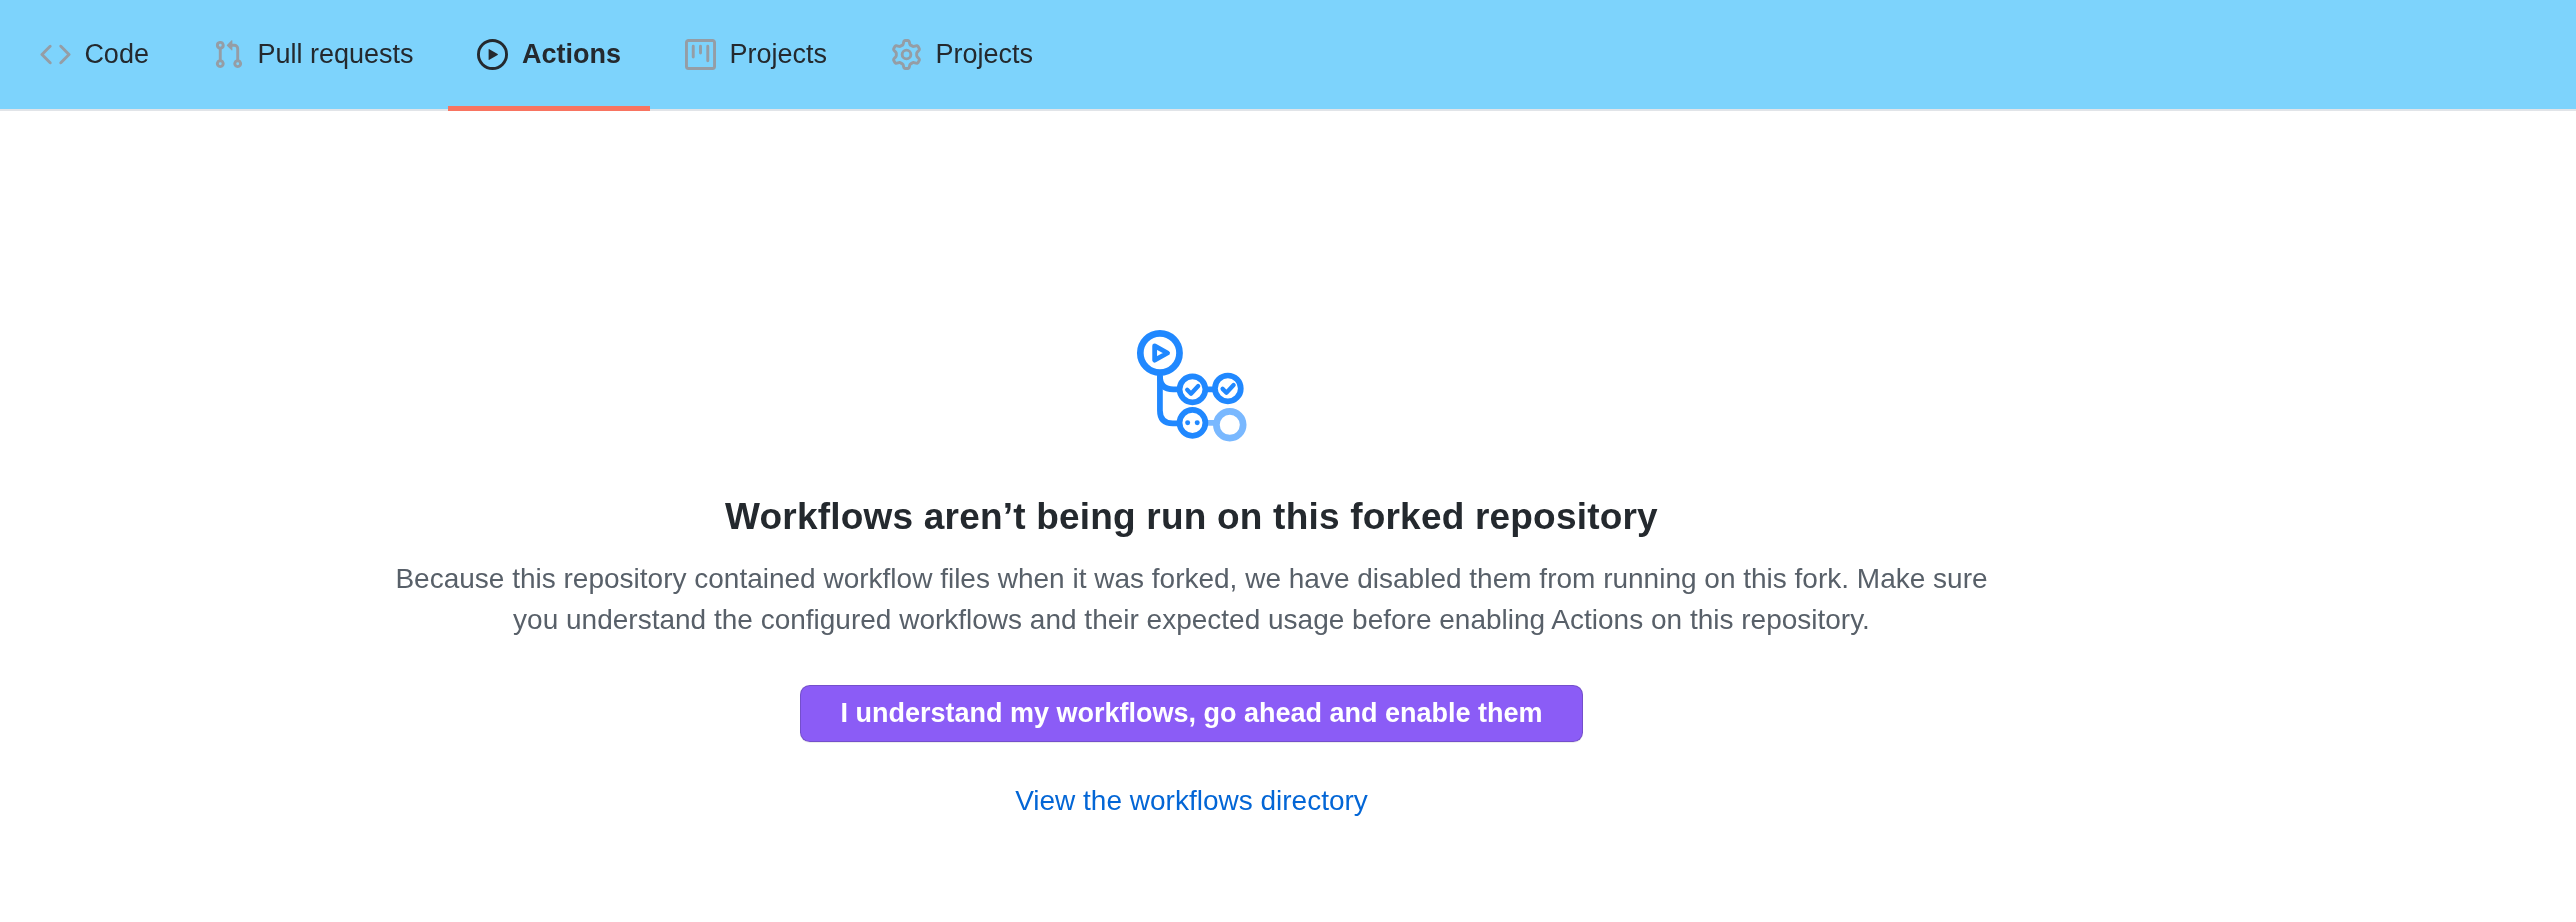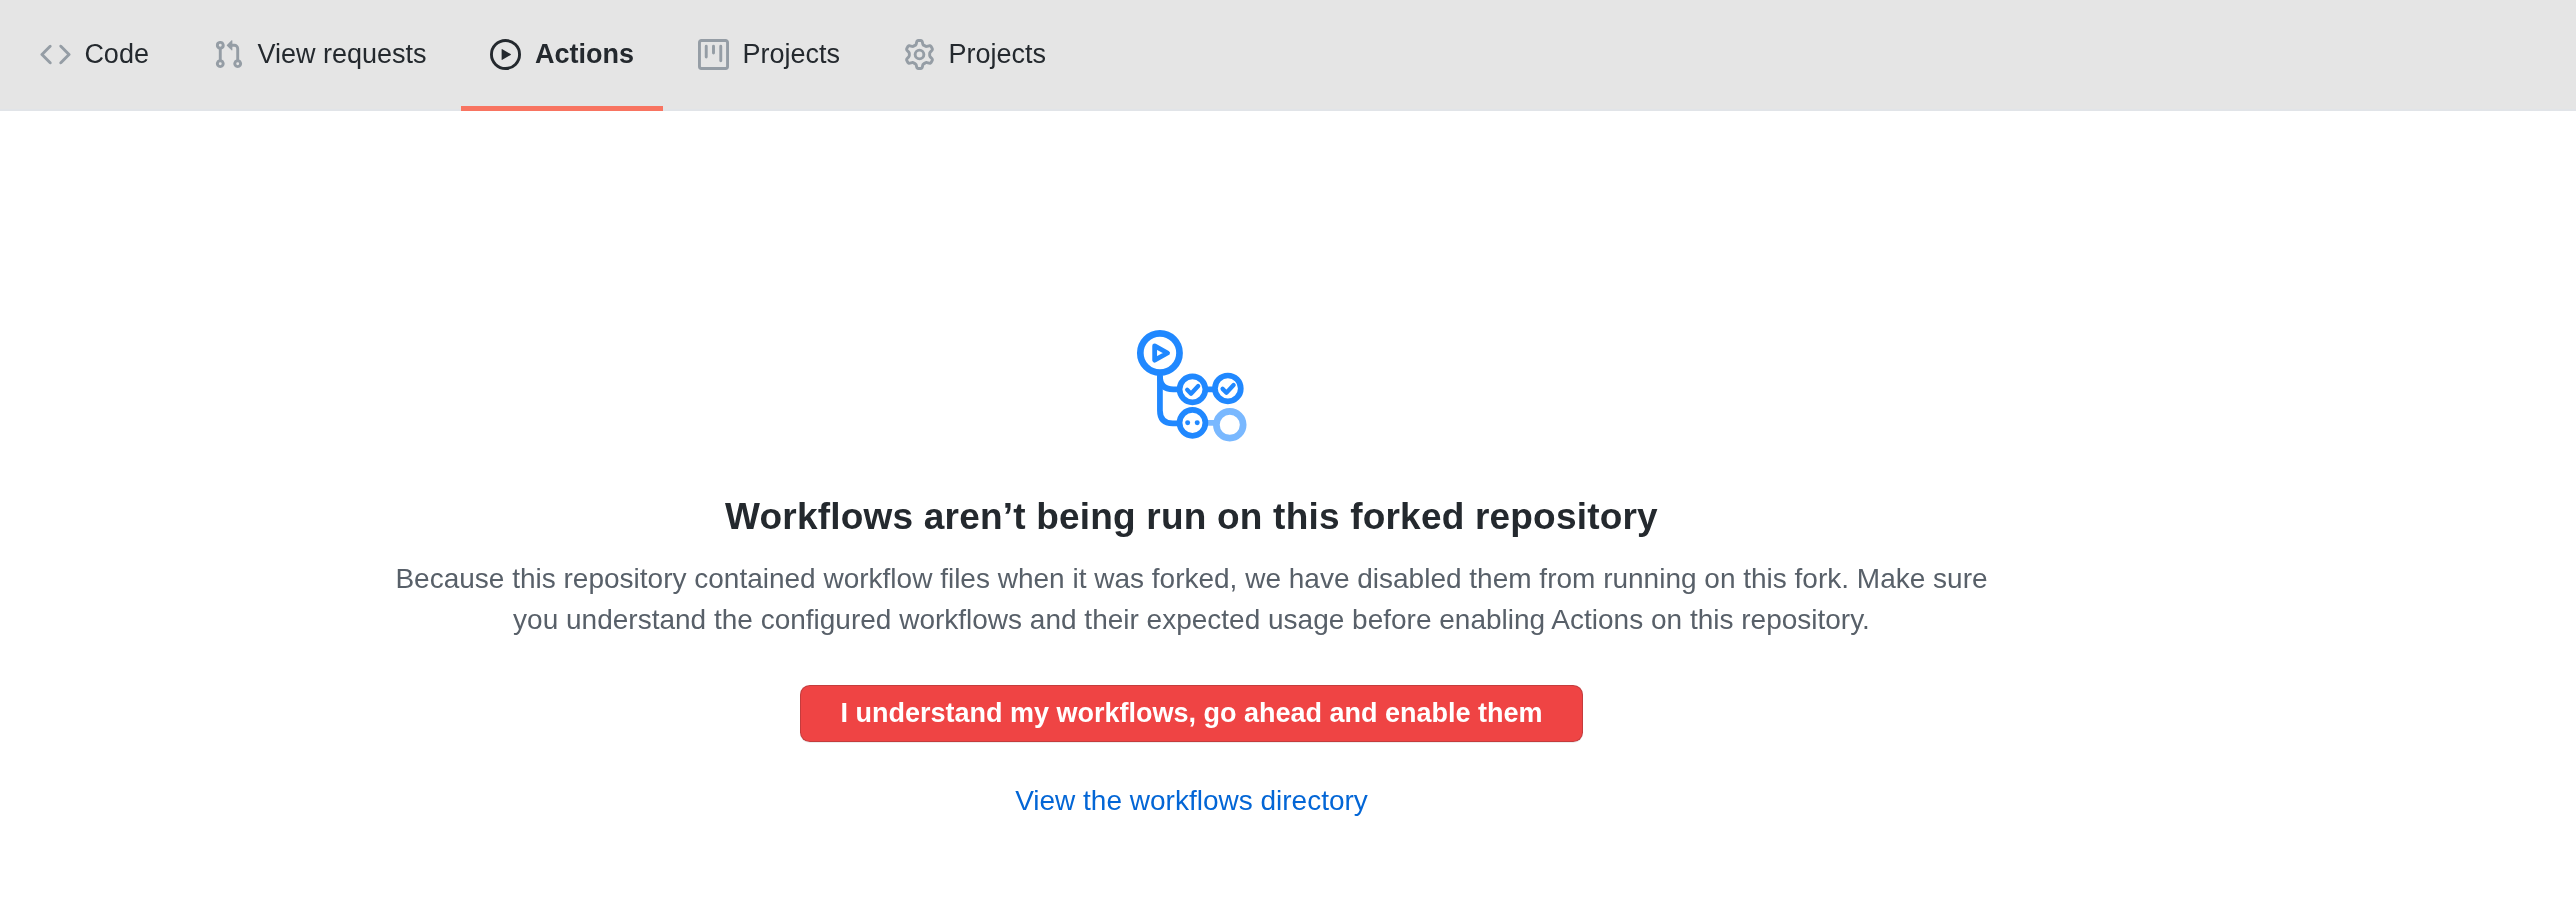--- a/index.html
+++ b/index.html
@@ -8,21 +8,21 @@
     height: 923px;
     background: #ffffff;
     font-family: "Liberation Sans", sans-serif;
     overflow: hidden;
     -webkit-font-smoothing: antialiased;
   }
 
   
   .repo-nav {
     height: 111px;
-    background: #e5e5e5;
+    background: #7dd3fc;
     border-bottom: 2px solid #e1e4e8;
     display: flex;
     align-items: stretch;
     padding-left: 7.8px;
   }
   .tab {
     position: relative;
     display: inline-flex;
     align-items: center;
     padding: 0 29px;
@@ -74,21 +74,21 @@
     margin: 19.5px auto 0;
     font-size: 28px;
     line-height: 41px;
     color: #586069;
   }
   .enable-btn {
     display: inline-block;
     margin-top: 45px;
     height: 57px;
     padding: 0 39px;
-    background: #ef4444;
+    background: #8b5cf6;
     border: 1px solid rgba(27, 31, 35, 0.2);
     border-radius: 9.8px;
     color: #ffffff;
     font-family: "Liberation Sans", sans-serif;
     font-size: 27px;
     font-weight: 700;
     line-height: 55px;
     cursor: pointer;
     box-shadow: 0 1px 0 rgba(27, 31, 35, 0.08);
   }
@@ -110,21 +110,21 @@
     <svg class="tab-icon" viewBox="0 0 16 16" aria-hidden="true">
       <path d="m11.28 3.22 4.25 4.25a.75.75 0 0 1 0 1.06l-4.25 4.25a.749.749 0 0 1-1.275-.326.749.749 0 0 1 .215-.734L13.94 8l-3.72-3.72a.749.749 0 0 1 .326-1.275.749.749 0 0 1 .734.215Zm-6.56 0a.751.751 0 0 1 1.042.018.751.751 0 0 1 .018 1.042L2.06 8l3.72 3.72a.749.749 0 0 1-.326 1.275.749.749 0 0 1-.734-.215L.47 8.53a.75.75 0 0 1 0-1.06Z"></path>
     </svg>
     <span>Code</span>
   </div>
 
   <div class="tab">
     <svg class="tab-icon" viewBox="0 0 16 16" aria-hidden="true">
       <path d="M1.5 3.25a2.25 2.25 0 1 1 3 2.122v5.256a2.251 2.251 0 1 1-1.5 0V5.372A2.25 2.25 0 0 1 1.5 3.25Zm5.677-.177L9.573.677A.25.25 0 0 1 10 .854V2.5h1A2.5 2.5 0 0 1 13.5 5v5.628a2.251 2.251 0 1 1-1.5 0V5a1 1 0 0 0-1-1h-1v1.646a.25.25 0 0 1-.427.177L7.177 3.427a.25.25 0 0 1 0-.354ZM3.75 2.5a.75.75 0 1 0 0 1.5.75.75 0 0 0 0-1.5Zm0 9.5a.75.75 0 1 0 0 1.5.75.75 0 0 0 0-1.5Zm8.25.75a.75.75 0 1 0 1.5 0 .75.75 0 0 0-1.5 0Z"></path>
     </svg>
-    <span>View requests</span>
+    <span>Pull requests</span>
   </div>
 
   <div class="tab active">
     <svg class="tab-icon" viewBox="0 0 16 16" aria-hidden="true">
       <path d="M8 0a8 8 0 1 1 0 16A8 8 0 0 1 8 0ZM1.5 8a6.5 6.5 0 1 0 13 0 6.5 6.5 0 0 0-13 0Zm4.879-2.773 4.264 2.559a.25.25 0 0 1 0 .428l-4.264 2.559A.25.25 0 0 1 6 10.559V5.442a.25.25 0 0 1 .379-.215Z"></path>
     </svg>
     <span>Actions</span>
   </div>
 
   <div class="tab">

